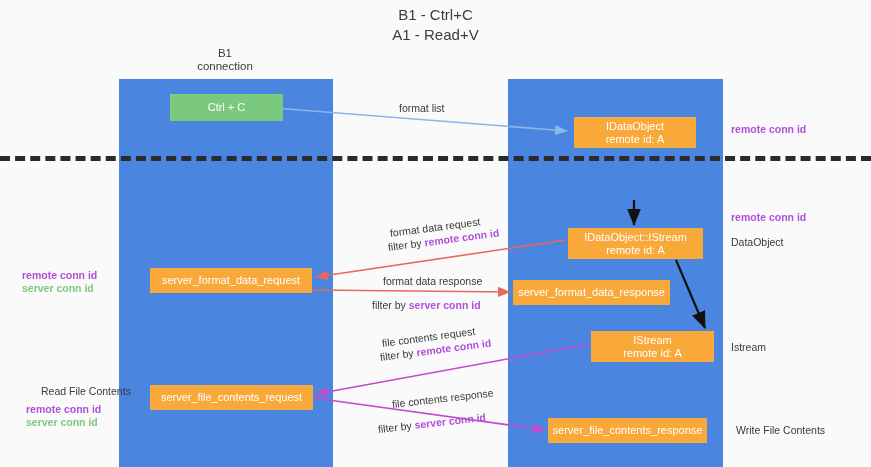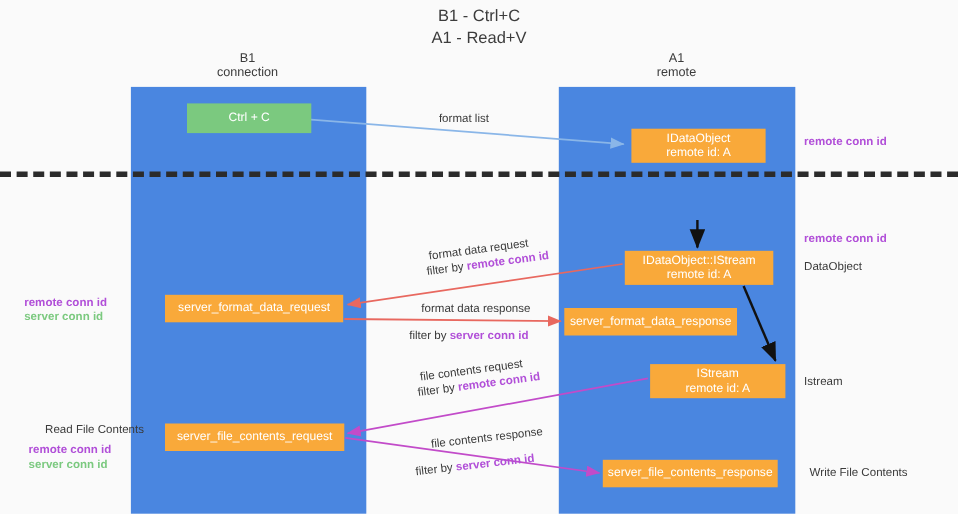--- a/index.html
+++ b/index.html
@@ -57,24 +57,20 @@
 <div id="stage">
 
   <div class="title">
     <span>B1 - Ctrl+C</span><br>
     <span>A1 - Read+V</span>
   </div>
 
   <div class="col-head head-b1">
     <span class="t1">B1</span>
     <span class="t2">connection</span>
-  </div>
-  <div class="col-head head-a1">
-    <span class="t1">A1</span>
-    <span class="t2">remote</span>
   </div>
 
   <div class="lane lane-b1"></div>
   <div class="lane lane-a1"></div>
 
   <svg id="wires" viewBox="0 0 871 467">
     <defs>
       <marker id="ar-blue" markerWidth="9" markerHeight="9" refX="7.5" refY="3.2" orient="auto">
         <path d="M0,0 L8,3.2 L0,6.4 z" fill="#8ab6e8"></path>
       </marker>

